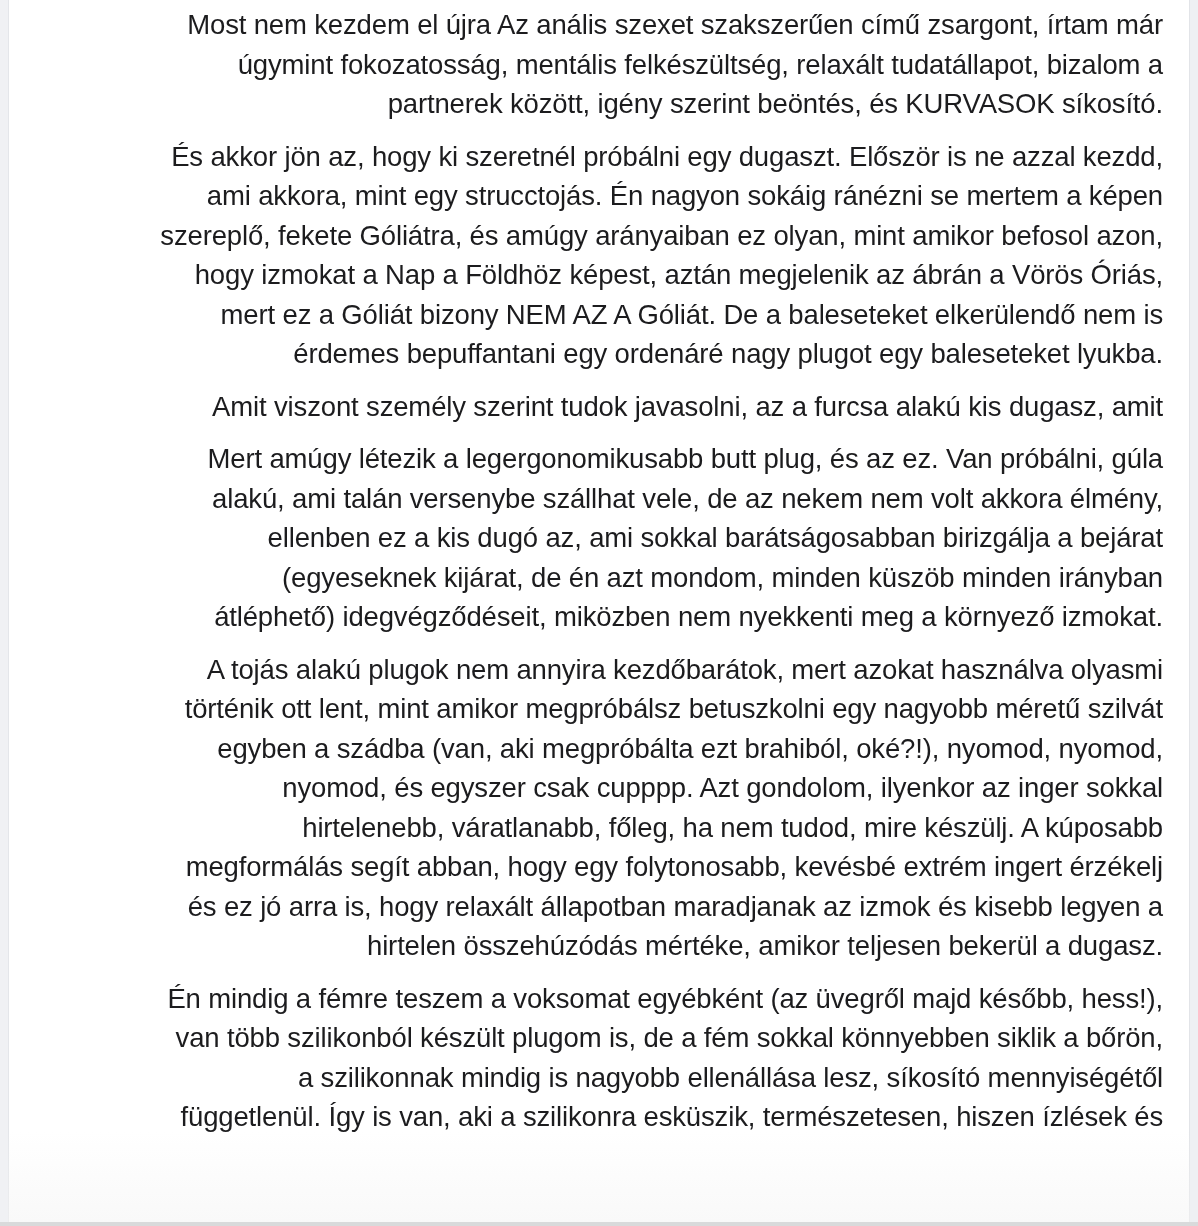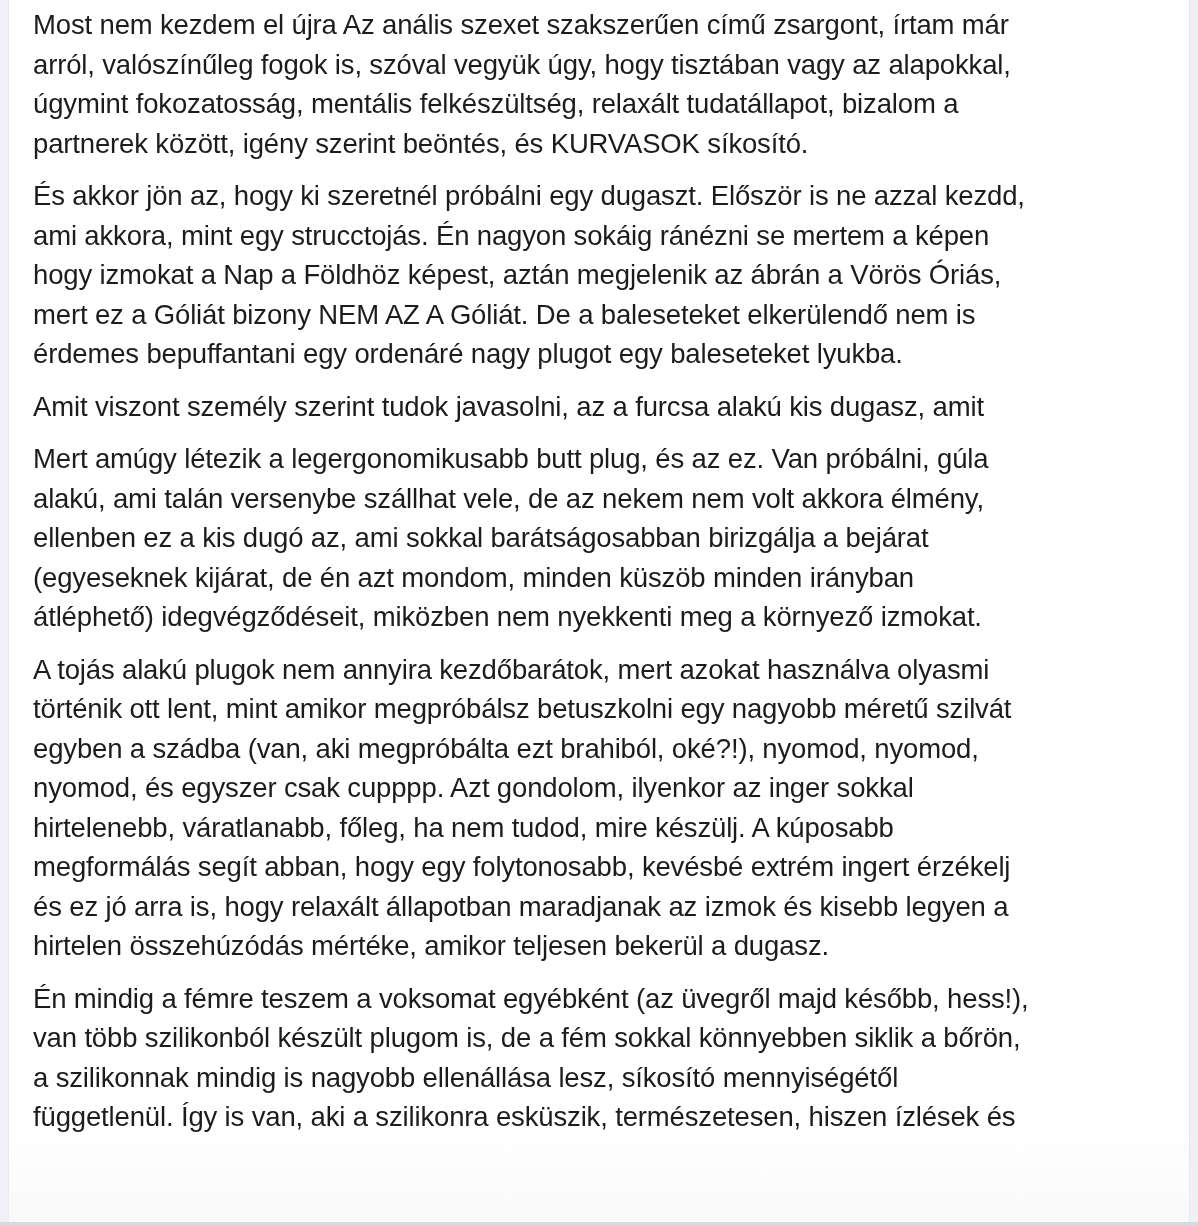--- a/index.html
+++ b/index.html
@@ -58,43 +58,44 @@
       width: 1130px;
       font-family: "Liberation Sans", sans-serif;
       font-size: 27.5px;
       line-height: 39.5px;
       color: #1c1c1e;
       letter-spacing: -0.15px;
     }
     .article p {
       margin: 0 0 13px 0;
       white-space: normal;
+      text-align: right;
     }
     .line {
       display: block;
       white-space: nowrap;
     }
   </style>
 </head>
 <body>
 
 <div class="frame">
   <div class="left-rail"></div>
   <div class="right-rail"></div>
 
   <div class="article">
     <p>
       <span class="line">Most nem kezdem el újra Az anális szexet szakszerűen című zsargont, írtam már</span>
-      <span class="line">arról, valószínűleg fogok is, szóval vegyük úgy, hogy tisztában vagy az alapokkal,</span>
       <span class="line">úgymint fokozatosság, mentális felkészültség, relaxált tudatállapot, bizalom a</span>
       <span class="line">partnerek között, igény szerint beöntés, és KURVASOK síkosító.</span>
     </p>
     <p>
       <span class="line">És akkor jön az, hogy ki szeretnél próbálni egy dugaszt. Először is ne azzal kezdd,</span>
       <span class="line">ami akkora, mint egy strucctojás. Én nagyon sokáig ránézni se mertem a képen</span>
+      <span class="line">szereplő, fekete Góliátra, és amúgy arányaiban ez olyan, mint amikor befosol azon,</span>
       <span class="line">hogy izmokat a Nap a Földhöz képest, aztán megjelenik az ábrán a Vörös Óriás,</span>
       <span class="line">mert ez a Góliát bizony NEM AZ A Góliát. De a baleseteket elkerülendő nem is</span>
       <span class="line">érdemes bepuffantani egy ordenáré nagy plugot egy baleseteket lyukba.</span>
     </p>
     <p>
       <span class="line">Amit viszont személy szerint tudok javasolni, az a furcsa alakú kis dugasz, amit</span>
     </p>
     <p>
       <span class="line">Mert amúgy létezik a legergonomikusabb butt plug, és az ez. Van próbálni, gúla</span>
       <span class="line">alakú, ami talán versenybe szállhat vele, de az nekem nem volt akkora élmény,</span>

